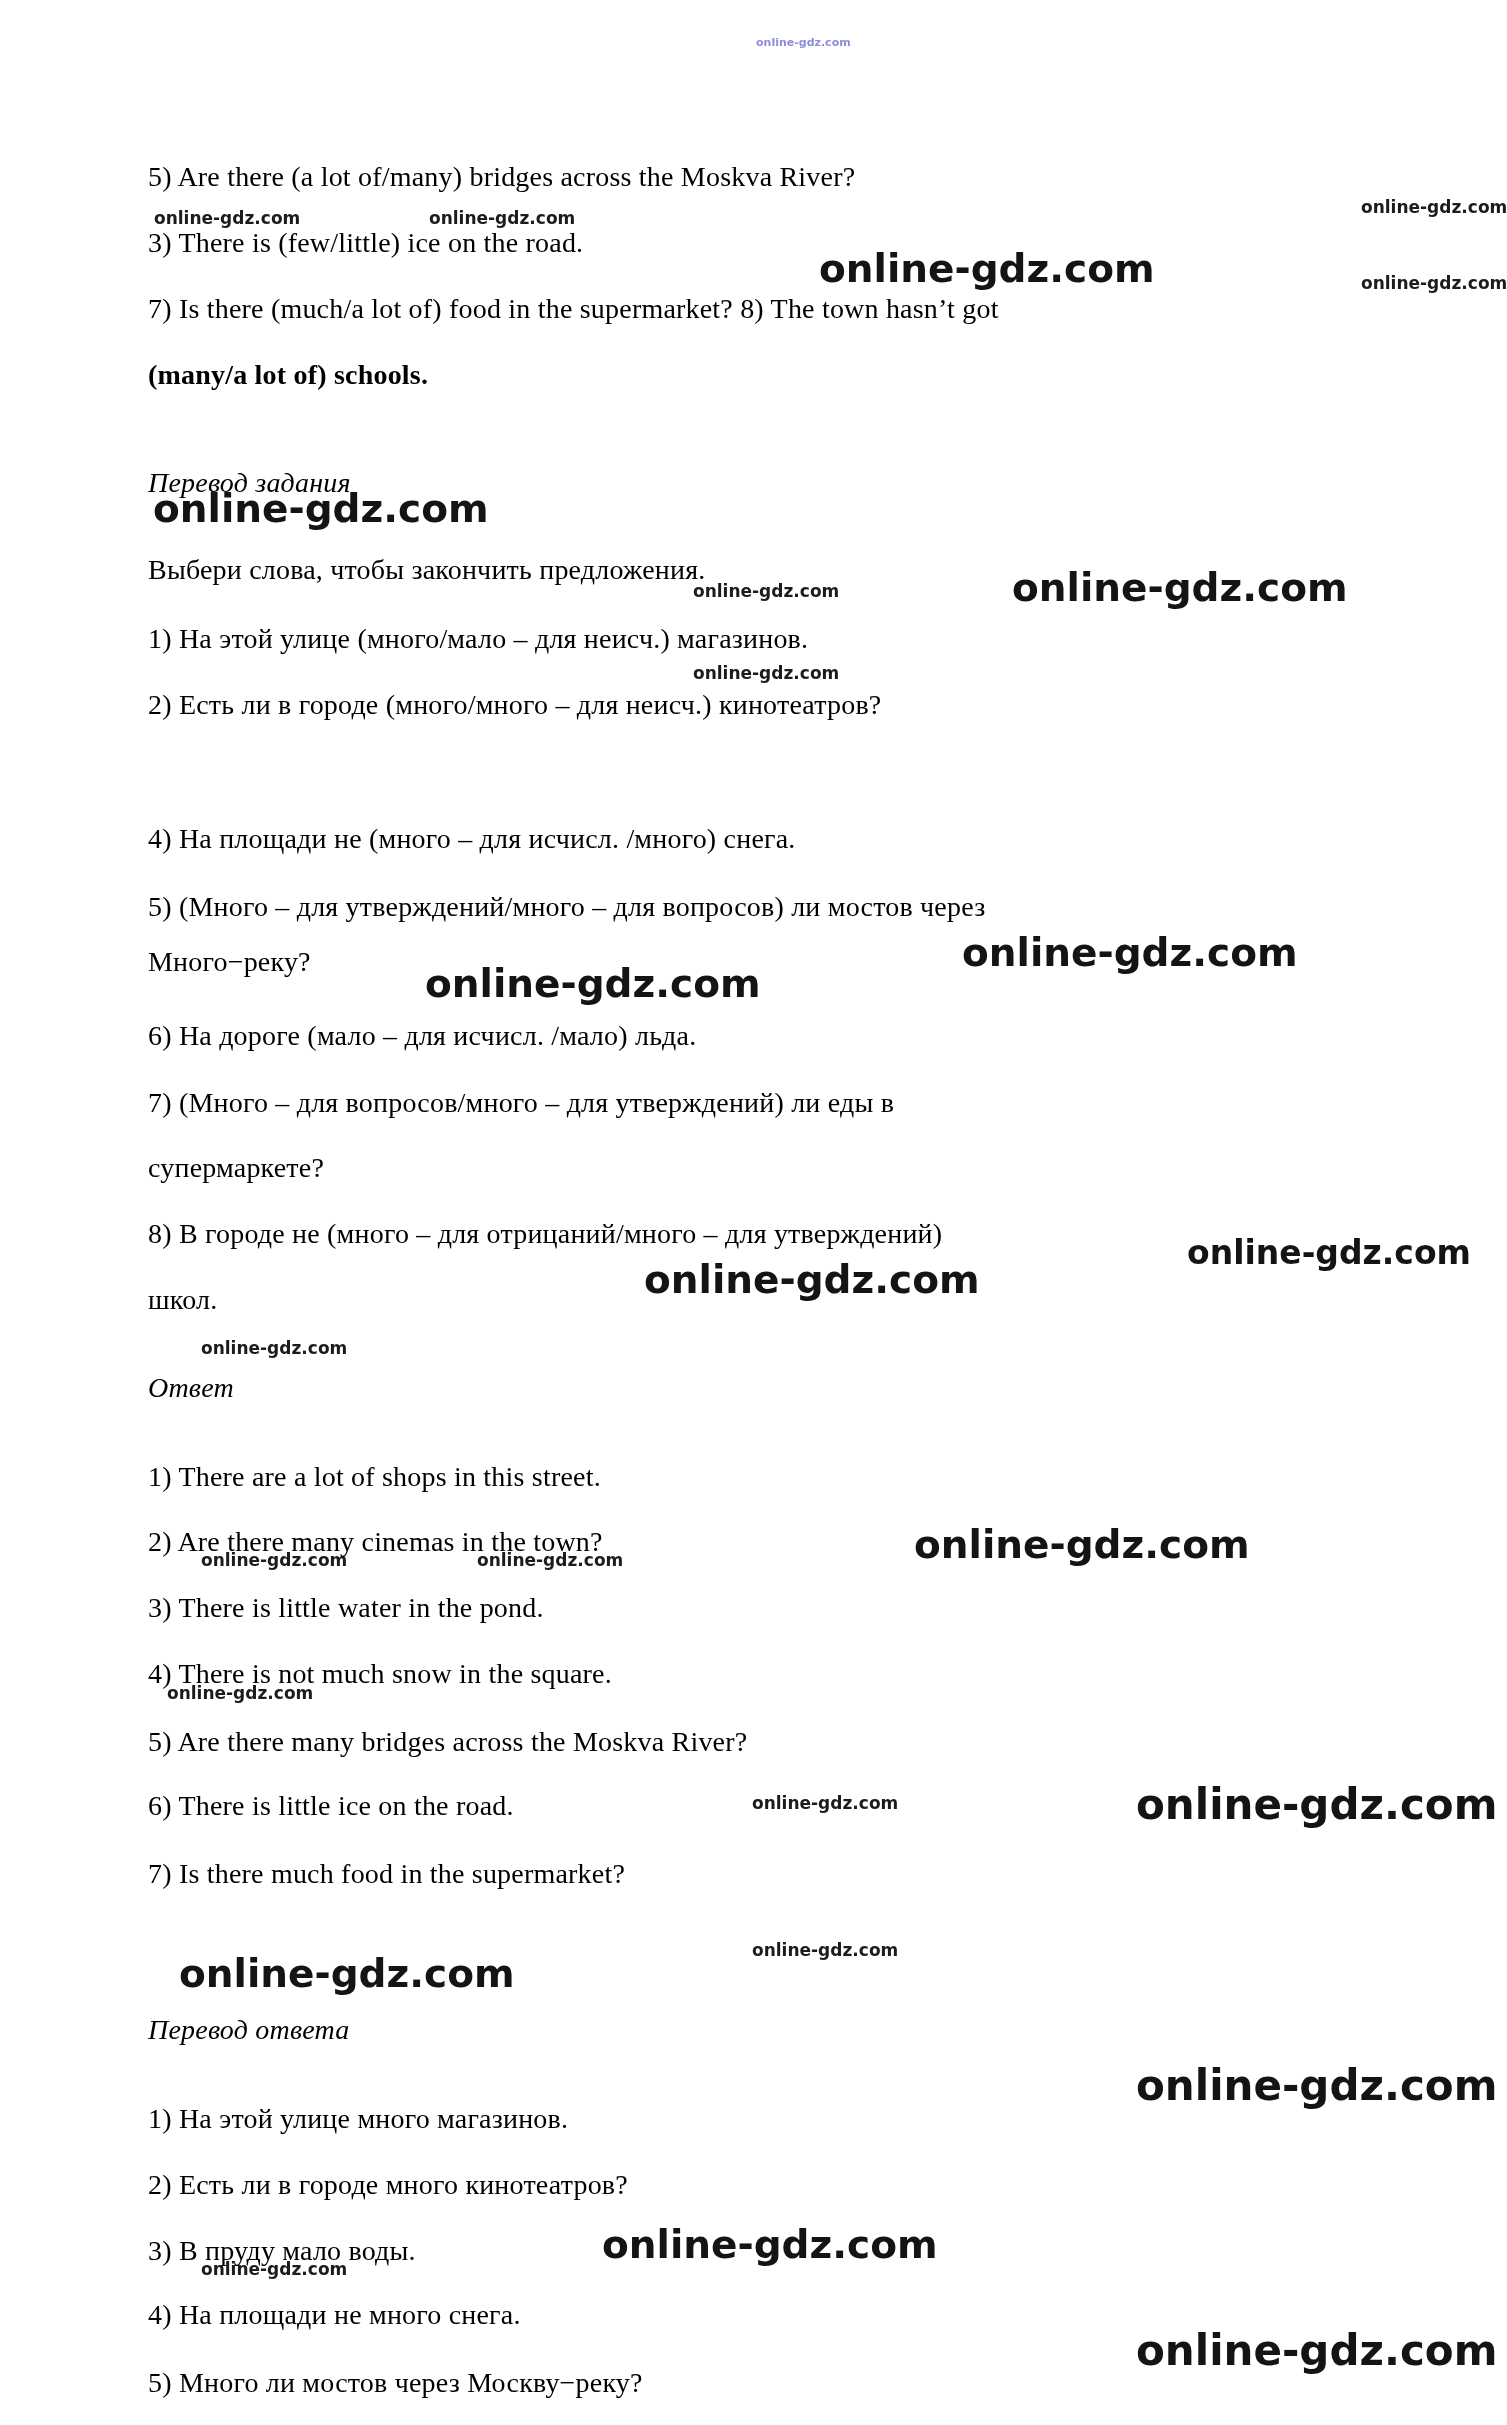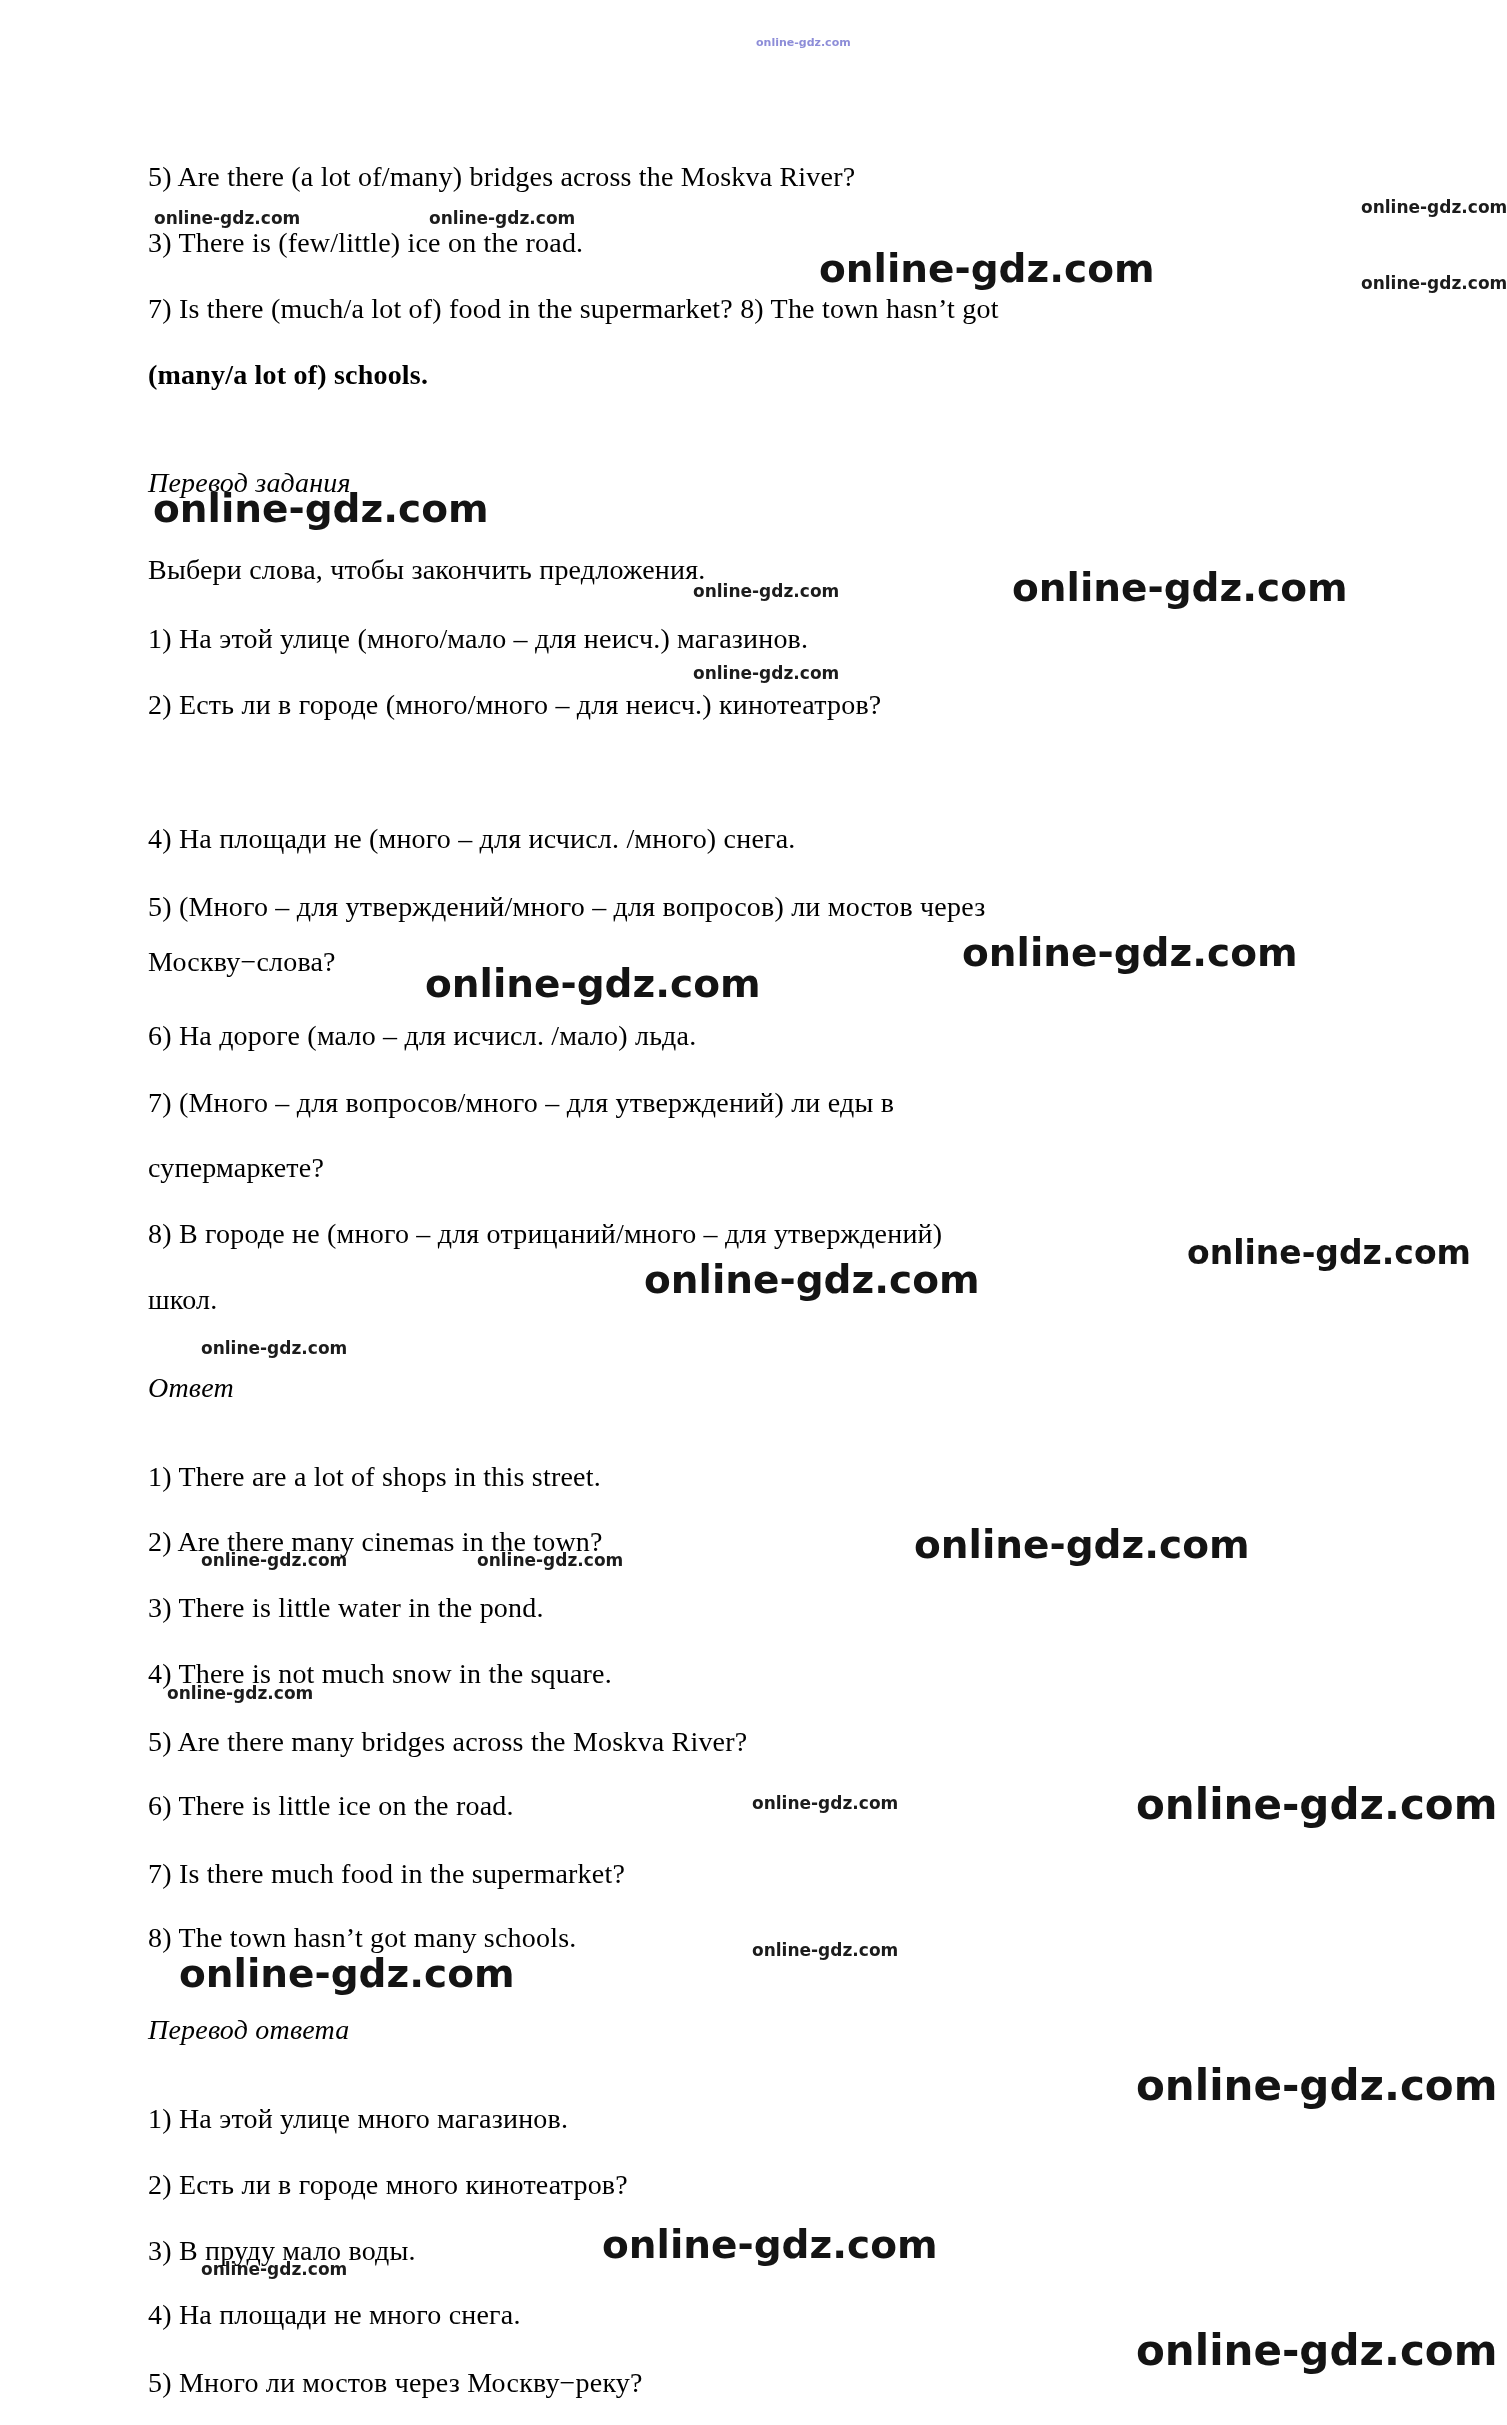--- a/index.html
+++ b/index.html
@@ -84,36 +84,35 @@
   <div class="line" style="top:196px;">3) There is (few/little) ice on the road.</div>
   <div class="line" style="top:262px;">7) Is there (much/a lot of) food in the supermarket? 8) The town hasn’t got</div>
   <div class="line" style="top:328px;font-weight:bold;">(many/a lot of) schools.</div>
 
   <div class="line heading" style="top:436px;">Перевод задания</div>
   <div class="line" style="top:523px;">Выбери слова, чтобы закончить предложения.</div>
   <div class="line" style="top:592px;">1) На этой улице (много/мало – для неисч.) магазинов.</div>
   <div class="line" style="top:658px;">2) Есть ли в городе (много/много – для неисч.) кинотеатров?</div>
   <div class="line" style="top:792px;">4) На площади не (много – для исчисл. /много) снега.</div>
   <div class="line" style="top:860px;">5) (Много – для утверждений/много – для вопросов) ли мостов через</div>
-  <div class="line" style="top:915px;">Москву−слова?</div>
+  <div class="line" style="top:915px;">Много−реку?</div>
   <div class="line" style="top:989px;">6) На дороге (мало – для исчисл. /мало) льда.</div>
   <div class="line" style="top:1056px;">7) (Много – для вопросов/много – для утверждений) ли еды в</div>
   <div class="line" style="top:1121px;">супермаркете?</div>
   <div class="line" style="top:1187px;">8) В городе не (много – для отрицаний/много – для утверждений)</div>
   <div class="line" style="top:1253px;">школ.</div>
 
   <div class="line heading" style="top:1341px;">Ответ</div>
   <div class="line" style="top:1430px;">1) There are a lot of shops in this street.</div>
   <div class="line" style="top:1495px;">2) Are there many cinemas in the town?</div>
   <div class="line" style="top:1561px;">3) There is little water in the pond.</div>
   <div class="line" style="top:1627px;">4) There is not much snow in the square.</div>
   <div class="line" style="top:1695px;">5) Are there many bridges across the Moskva River?</div>
   <div class="line" style="top:1759px;">6) There is little ice on the road.</div>
   <div class="line" style="top:1827px;">7) Is there much food in the supermarket?</div>
-  <div class="line" style="top:1891px;">8) The town hasn’t got many schools.</div>
 
   <div class="line heading" style="top:1983px;">Перевод ответа</div>
   <div class="line" style="top:2072px;">1) На этой улице много магазинов.</div>
   <div class="line" style="top:2138px;">2) Есть ли в городе много кинотеатров?</div>
   <div class="line" style="top:2204px;">3) В пруду мало воды.</div>
   <div class="line" style="top:2268px;">4) На площади не много снега.</div>
   <div class="line" style="top:2336px;">5) Много ли мостов через Москву−реку?</div>
 
 </div>
 

